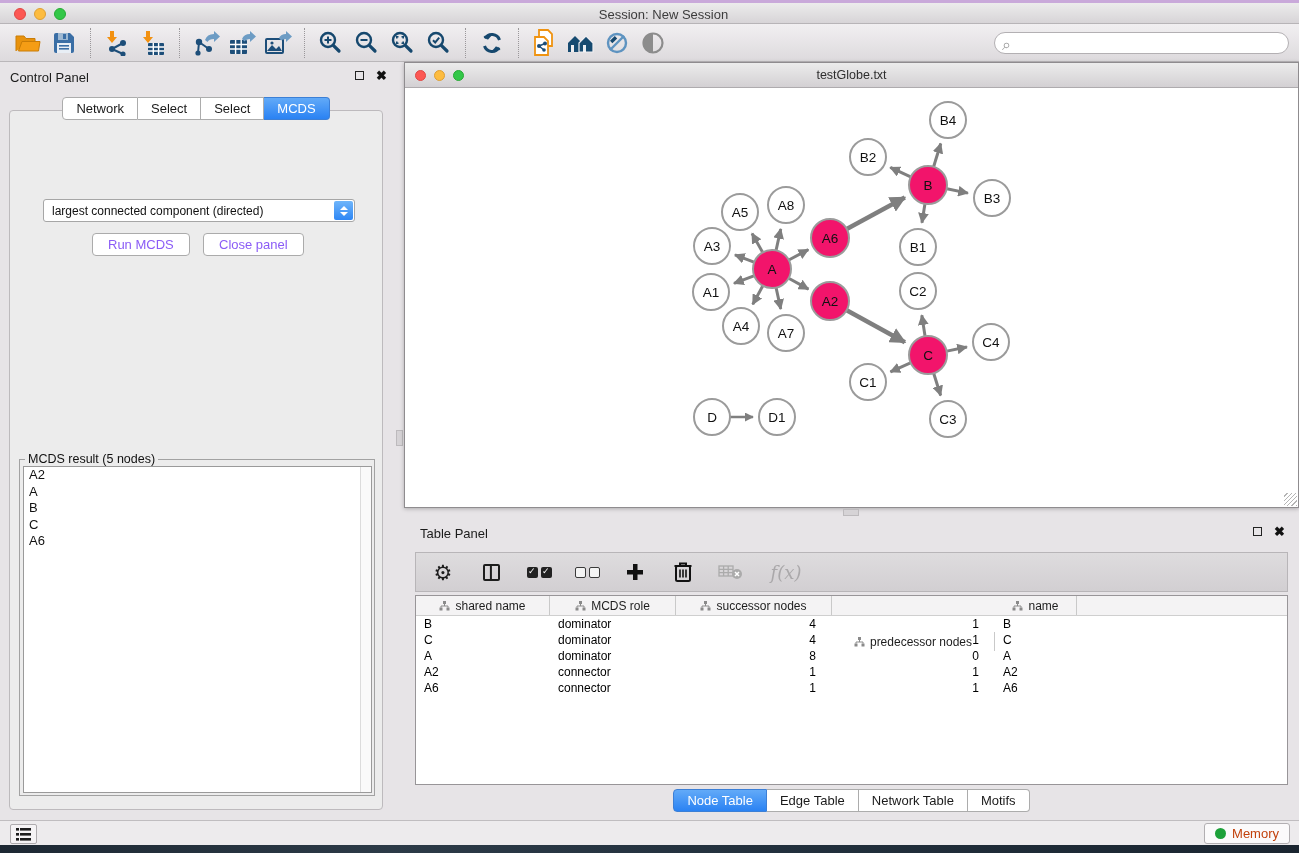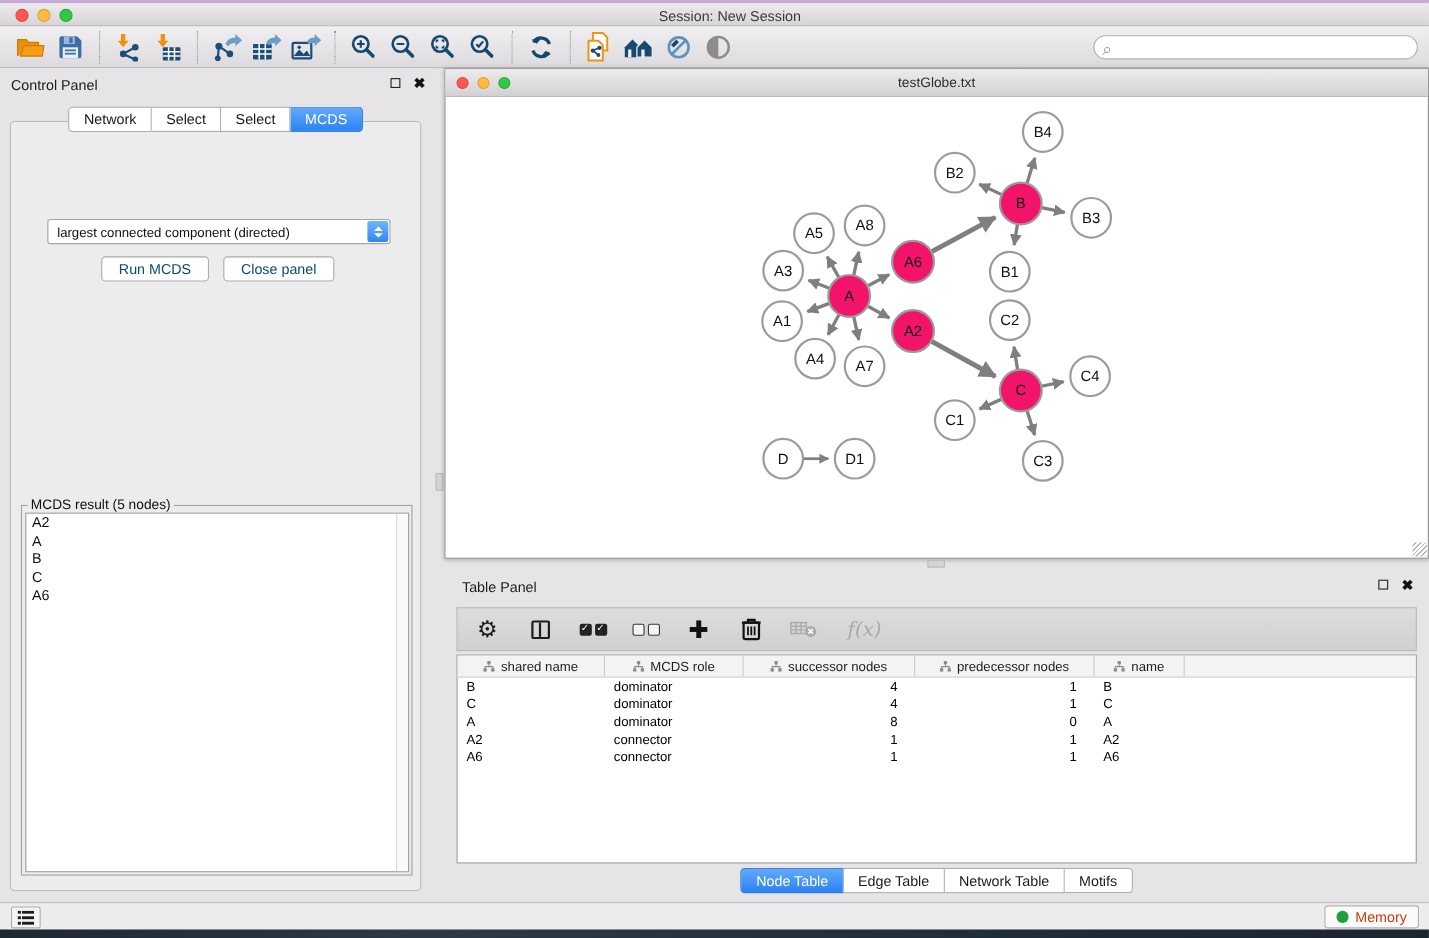--- a/index.html
+++ b/index.html
@@ -49,21 +49,21 @@
   #opt-label { position:absolute; top:66px; width:100%; text-align:center; font-size:13px; color:#111; }
   #criterion-select { position:absolute; left:33px; top:88px; width:312px; height:23px; background:#fff;
     border:1px solid #a6a6a6; border-radius:3px; font-size:12px; color:#111;
     display:flex; align-items:center; padding-left:8px; cursor:pointer; }
   #criterion-select .stepper { position:absolute; right:1px; top:1px; width:19px; height:19px;
     background:linear-gradient(#6fb5fa,#2e87f5); border-radius:2px; display:flex; flex-direction:column;
     align-items:center; justify-content:center; gap:2px; }
   .chev-up { width:0; height:0; border-left:4px solid transparent; border-right:4px solid transparent; border-bottom:4px solid #fff; }
   .chev-dn { width:0; height:0; border-left:4px solid transparent; border-right:4px solid transparent; border-top:4px solid #fff; }
   .push-btn { position:absolute; top:122px; height:23px; background:#fff; border:1px solid #ababab;
-    border-radius:4px; font-size:13px; color:#0c4a6e; padding:0 15px; cursor:pointer;
+    border-radius:4px; font-size:13px; color:#8b5cf6; padding:0 15px; cursor:pointer;
     font-family:"Liberation Sans", sans-serif; }
 
   #mcds-result { position:absolute; left:9px; top:348px; width:356px; height:337px;
     border:1px solid #a2a2a2; }
   #mcds-result .legend { position:absolute; top:-8px; left:5px; background:#ececec; padding:0 3px;
     font-size:12.5px; color:#111; }
   #mcds-list { position:absolute; left:3px; top:6px; width:349px; height:327px; background:#fff;
     border:1px solid #9a9a9a; font-size:13px; color:#111; overflow:hidden; }
   #mcds-list .item { padding:0 5px; height:16.5px; line-height:16.5px; }
   #mcds-list .sb-track { position:absolute; right:0; top:0; width:11px; height:100%;
@@ -520,21 +520,21 @@
             <svg width="11" height="10" viewBox="0 0 11 10">
               <g fill="#8a8a8a">
                 <rect x="4" y="0" width="3" height="3"></rect>
                 <rect x="0.5" y="6.5" width="3" height="3"></rect>
                 <rect x="7.5" y="6.5" width="3" height="3"></rect>
               </g>
               <path d="M5.5 3 v2 M2 6.5 v-1.5 h7 v1.5" stroke="#8a8a8a" fill="none"></path>
             </svg>
             <span>successor nodes</span>
           </div>
-          <div class="th" style="width: 163px;">
+          <div class="th" style="width: 163px; margin-top: 36px;">
             <svg width="11" height="10" viewBox="0 0 11 10">
               <g fill="#8a8a8a">
                 <rect x="4" y="0" width="3" height="3"></rect>
                 <rect x="0.5" y="6.5" width="3" height="3"></rect>
                 <rect x="7.5" y="6.5" width="3" height="3"></rect>
               </g>
               <path d="M5.5 3 v2 M2 6.5 v-1.5 h7 v1.5" stroke="#8a8a8a" fill="none"></path>
             </svg>
             <span>predecessor nodes</span>
           </div>

